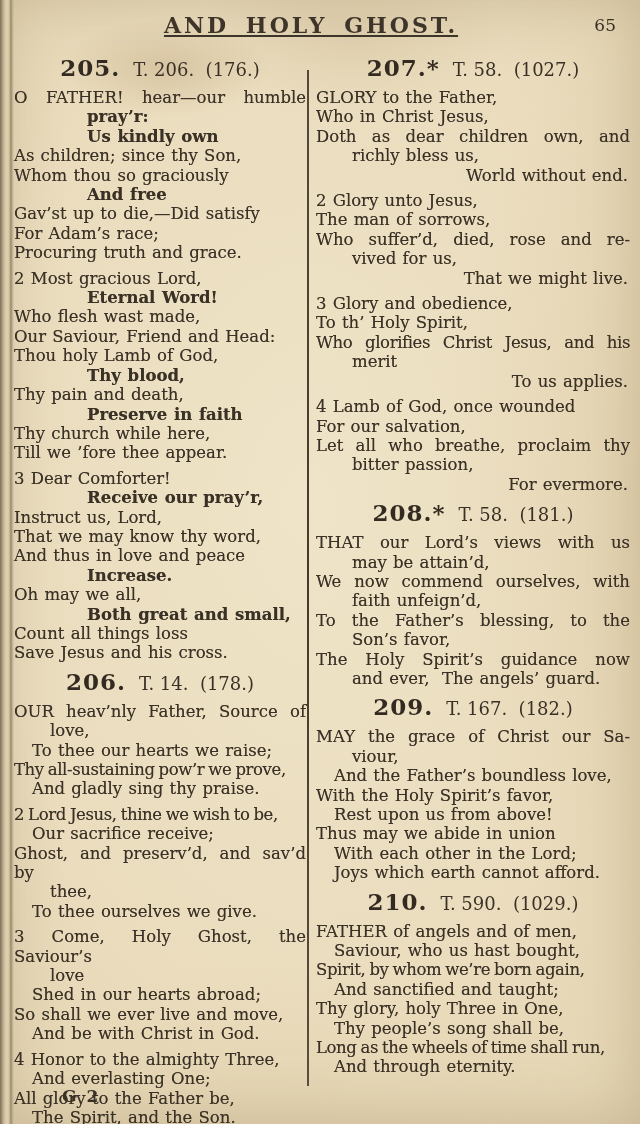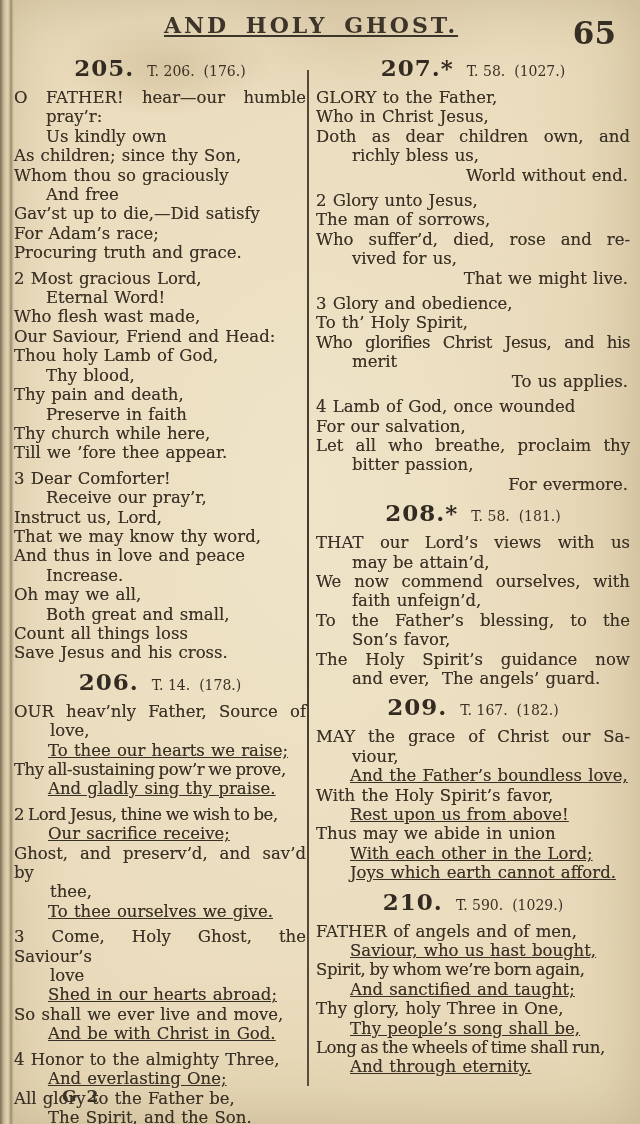--- a/index.html
+++ b/index.html
@@ -23,43 +23,43 @@
       #7d7058 0px,#a3947a 2px,#cdbc99 4px,#e0d2b1 7px,
       #d5c6a3 9px,#97876c 11px,#baa987 12px,rgba(232,218,187,0) 14px);
   }
   .running-head{
     position:absolute;top:12px;left:0;width:622px;
     text-align:center;font-weight:bold;font-size:22px;
     letter-spacing:3px;word-spacing:6px;color:#3e352a;text-decoration:underline;
   }
   .page-number{
     position:absolute;top:15px;right:24px;
-    font-size:31px;font-weight:700;color:#372f24;
+    font-size:17px;font-weight:400;color:#372f24;
   }
   .col{position:absolute;top:52px;}
   .col-left{left:14px;width:292px;}
   .col-right{left:316px;width:314px;}
   .divider{
     position:absolute;left:307px;top:70px;width:2px;height:1016px;
     background:linear-gradient(180deg,#55493a 0%,#44392c 50%,#5a4e3e 100%);
   }
   .hymn-head{
     text-align:center;margin:3px 0 4px 0;line-height:26px;white-space:pre;
   }
   .hymn-head .num{font-weight:bold;font-size:23px;letter-spacing:1px;color:#332b21;}
-  .hymn-head .refs{font-size:14px;margin-left:13px;color:#3a3126;}
+  .hymn-head .refs{font-size:18px;margin-left:13px;color:#3a3126;}
   .stanza{margin-bottom:6px;}
   .line{
     font-size:16.5px;line-height:19.4px;white-space:pre-wrap;
     word-spacing:.06em;text-shadow:0 0 .5px rgba(58,47,35,.55);
   }
   .i0{padding-left:0;}
-  .i1{padding-left:34px;text-decoration:underline;}
+  .i1{padding-left:18px;}
   .i2{padding-left:36px;}
-  .i3{padding-left:32px;}
+  .i3{padding-left:73px;font-weight:bold;}
   .ir{text-align:right;padding-right:2px;}
   .just{text-align:justify;text-align-last:justify;}
   .sq{letter-spacing:-.4px;word-spacing:-.05em;}
   .signature{
     position:absolute;left:62px;top:1086px;
     font-size:17px;font-weight:600;letter-spacing:2px;color:#3a3126;
   }
 </style>
 </head>
 <body>

